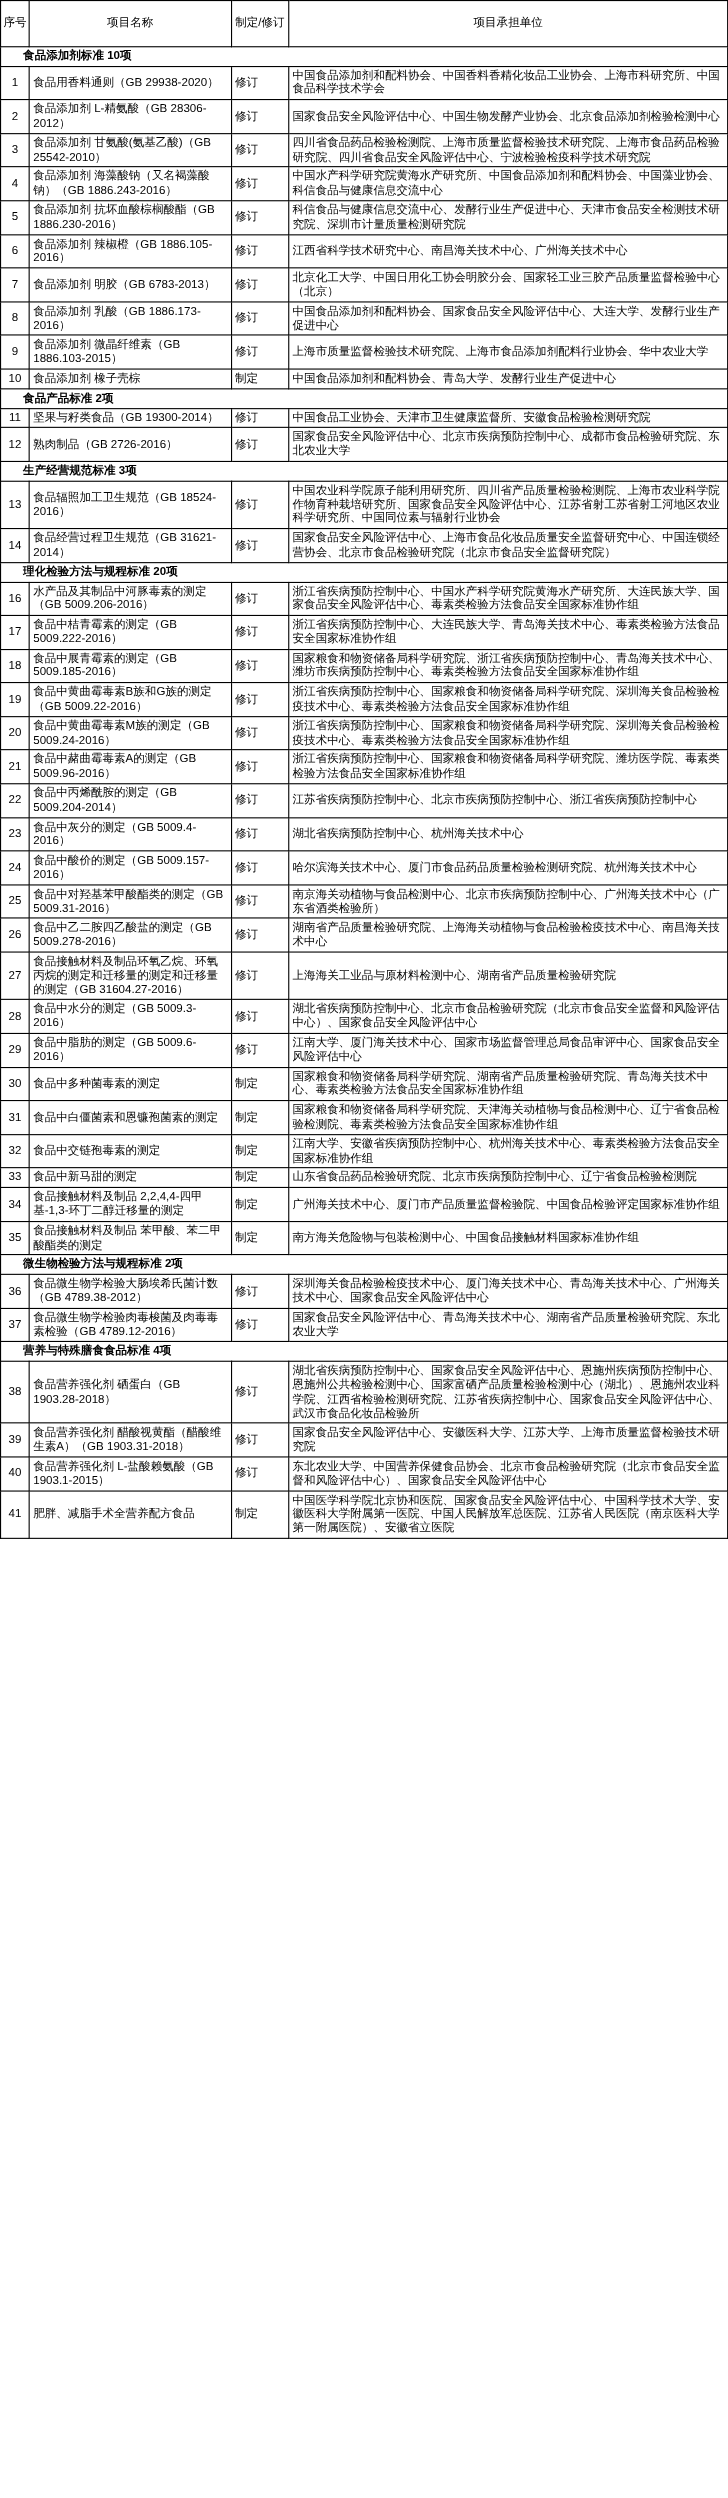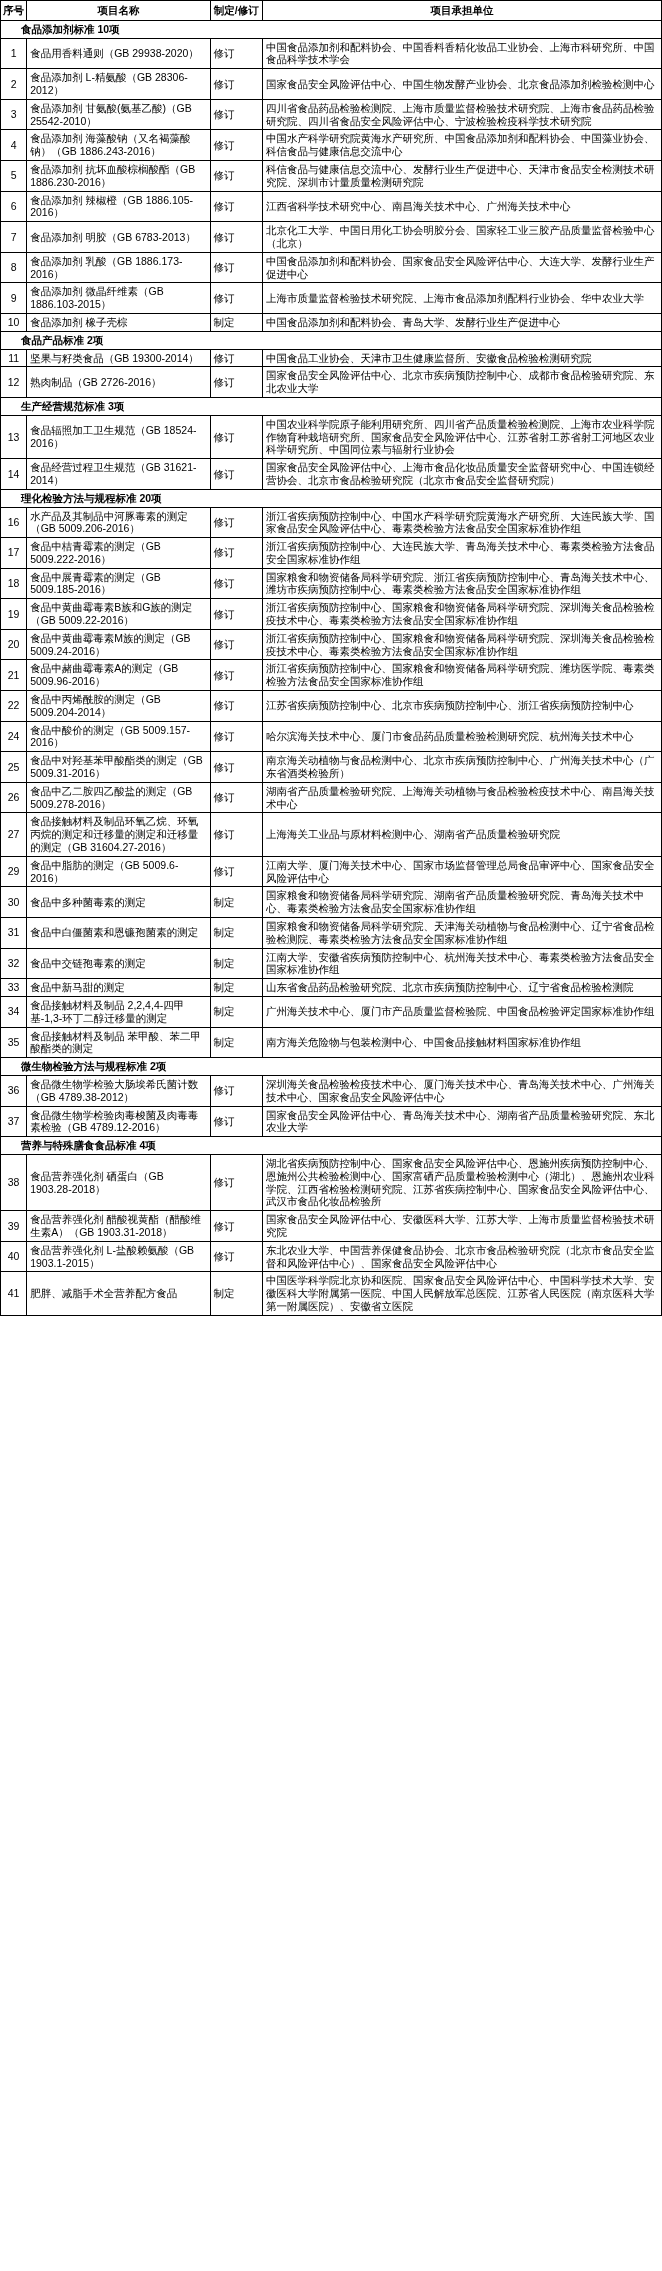--- a/index.html
+++ b/index.html
@@ -26,22 +26,22 @@
     vertical-align: middle;
     word-wrap: break-word;
     overflow-wrap: break-word;
   }
   .c-num   { width: 26px;  text-align: center; }
   .c-name  { width: 182px; text-align: left; }
   .c-type  { width: 52px;  text-align: left; }
   .c-org   { width: 396px; text-align: left; }
   thead td {
     text-align: center;
-    font-weight: bold;
-    padding: 3px 2px;
+    font-weight: normal;
+    padding: 14px 2px;
   }
   .section td {
     text-align: left;
     font-weight: bold;
     padding: 2px 20px;
   }
 </style>
 </head>
 <body>
 
@@ -193,20 +193,26 @@
         <td class="c-type">修订</td>
         <td class="c-org">浙江省疾病预防控制中心、国家粮食和物资储备局科学研究院、潍坊医学院、毒素类检验方法食品安全国家标准协作组</td>
       </tr>
       <tr>
         <td class="c-num">22</td>
         <td class="c-name">食品中丙烯酰胺的测定（GB 5009.204-2014）</td>
         <td class="c-type">修订</td>
         <td class="c-org">江苏省疾病预防控制中心、北京市疾病预防控制中心、浙江省疾病预防控制中心</td>
       </tr>
       <tr>
+        <td class="c-num">23</td>
+        <td class="c-name">食品中灰分的测定（GB 5009.4-2016）</td>
+        <td class="c-type">修订</td>
+        <td class="c-org">湖北省疾病预防控制中心、杭州海关技术中心</td>
+      </tr>
+      <tr>
         <td class="c-num">24</td>
         <td class="c-name">食品中酸价的测定（GB 5009.157-2016）</td>
         <td class="c-type">修订</td>
         <td class="c-org">哈尔滨海关技术中心、厦门市食品药品质量检验检测研究院、杭州海关技术中心</td>
       </tr>
       <tr>
         <td class="c-num">25</td>
         <td class="c-name">食品中对羟基苯甲酸酯类的测定（GB 5009.31-2016）</td>
         <td class="c-type">修订</td>
         <td class="c-org">南京海关动植物与食品检测中心、北京市疾病预防控制中心、广州海关技术中心（广东省酒类检验所）</td>
@@ -215,20 +221,26 @@
         <td class="c-num">26</td>
         <td class="c-name">食品中乙二胺四乙酸盐的测定（GB 5009.278-2016）</td>
         <td class="c-type">修订</td>
         <td class="c-org">湖南省产品质量检验研究院、上海海关动植物与食品检验检疫技术中心、南昌海关技术中心</td>
       </tr>
       <tr>
         <td class="c-num">27</td>
         <td class="c-name">食品接触材料及制品环氧乙烷、环氧丙烷的测定和迁移量的测定和迁移量的测定（GB 31604.27-2016）</td>
         <td class="c-type">修订</td>
         <td class="c-org">上海海关工业品与原材料检测中心、湖南省产品质量检验研究院</td>
+      </tr>
+      <tr>
+        <td class="c-num">28</td>
+        <td class="c-name">食品中水分的测定（GB 5009.3-2016）</td>
+        <td class="c-type">修订</td>
+        <td class="c-org">湖北省疾病预防控制中心、北京市食品检验研究院（北京市食品安全监督和风险评估中心）、国家食品安全风险评估中心</td>
       </tr>
       <tr>
         <td class="c-num">29</td>
         <td class="c-name">食品中脂肪的测定（GB 5009.6-2016）</td>
         <td class="c-type">修订</td>
         <td class="c-org">江南大学、厦门海关技术中心、国家市场监督管理总局食品审评中心、国家食品安全风险评估中心</td>
       </tr>
       <tr>
         <td class="c-num">30</td>
         <td class="c-name">食品中多种菌毒素的测定</td>

